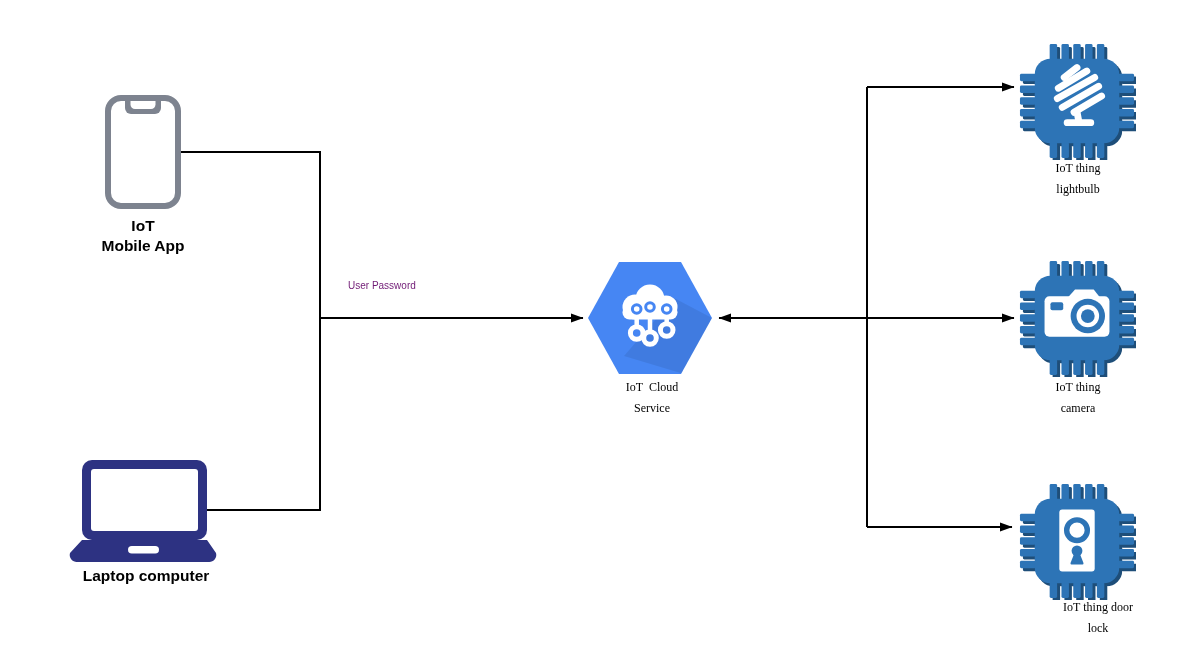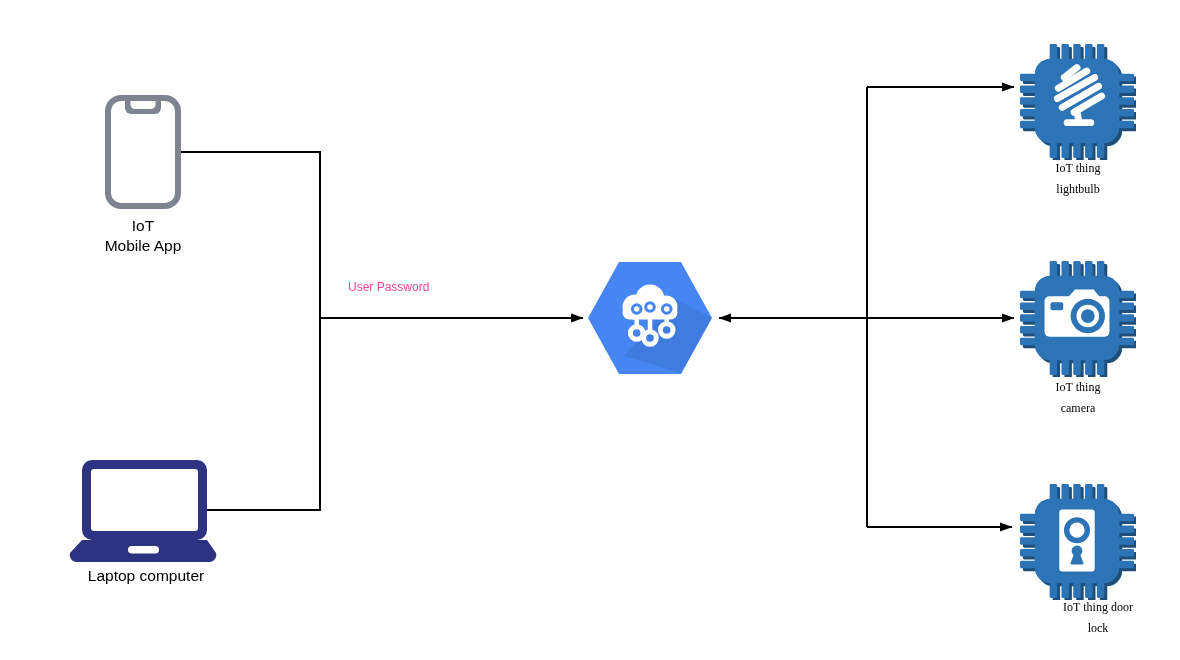--- a/index.html
+++ b/index.html
@@ -12,27 +12,27 @@
   }
   svg.layer{position:absolute;left:0;top:0;pointer-events:none;}
   .node-icon{position:absolute;}
   .label{
     position:absolute;
     white-space:pre-wrap;
     text-align:center;
     transform:translateX(-50%);
     color:#000;
   }
-  .label.sans{font-family:"Liberation Sans",sans-serif;font-size:15.5px;line-height:20px;}
+  .label.sans{font-family:"Liberation Sans",sans-serif;font-size:15.5px;line-height:20px;font-weight:bold;}
   .label.serif{font-family:"Liberation Serif",serif;font-size:12px;line-height:21px;}
   .edge-label{
     position:absolute;
     font-family:"Liberation Sans",sans-serif;
-    font-size:12px;
-    color:#ec4899;
+    font-size:10px;
+    color:#701a75;
     white-space:nowrap;
   }
   .hidden-defs{position:absolute;width:0;height:0;}
 </style>
 </head>
 <body>
 
 <div class="canvas">
 
   <svg class="hidden-defs" aria-hidden="true">
@@ -115,20 +115,22 @@
       <circle cx="62" cy="45" r="4.3"></circle>
       <circle cx="78.7" cy="47" r="4.3"></circle>
     </g>
 
     <g fill="none" stroke="#fff" stroke-width="5">
       <circle cx="48.7" cy="71" r="6.3"></circle>
       <circle cx="62" cy="76" r="6.3"></circle>
       <circle cx="78.7" cy="68" r="6.3"></circle>
     </g>
   </svg>
+  <div class="label serif" style="left:652px;top:377px;">IoT  Cloud
+Service</div>
 
   <svg class="node-icon" style="left:1018px;top:42px;" width="118" height="118" viewBox="0 0 120 120">
     <use href="#chipbase" fill="#1E4E79" transform="translate(3,3)"></use>
     <use href="#chipbase" fill="#2D74B6"></use>
     <g stroke="#fff" stroke-width="7" stroke-linecap="round" fill="none">
       <line x1="47" y1="36" x2="60" y2="26"></line>
       <line x1="41" y1="47" x2="70" y2="29.5"></line>
       <line x1="40" y1="57.5" x2="78" y2="36"></line>
       <line x1="45" y1="66.5" x2="82" y2="45"></line>
       <line x1="57" y1="71.5" x2="85" y2="55"></line>

